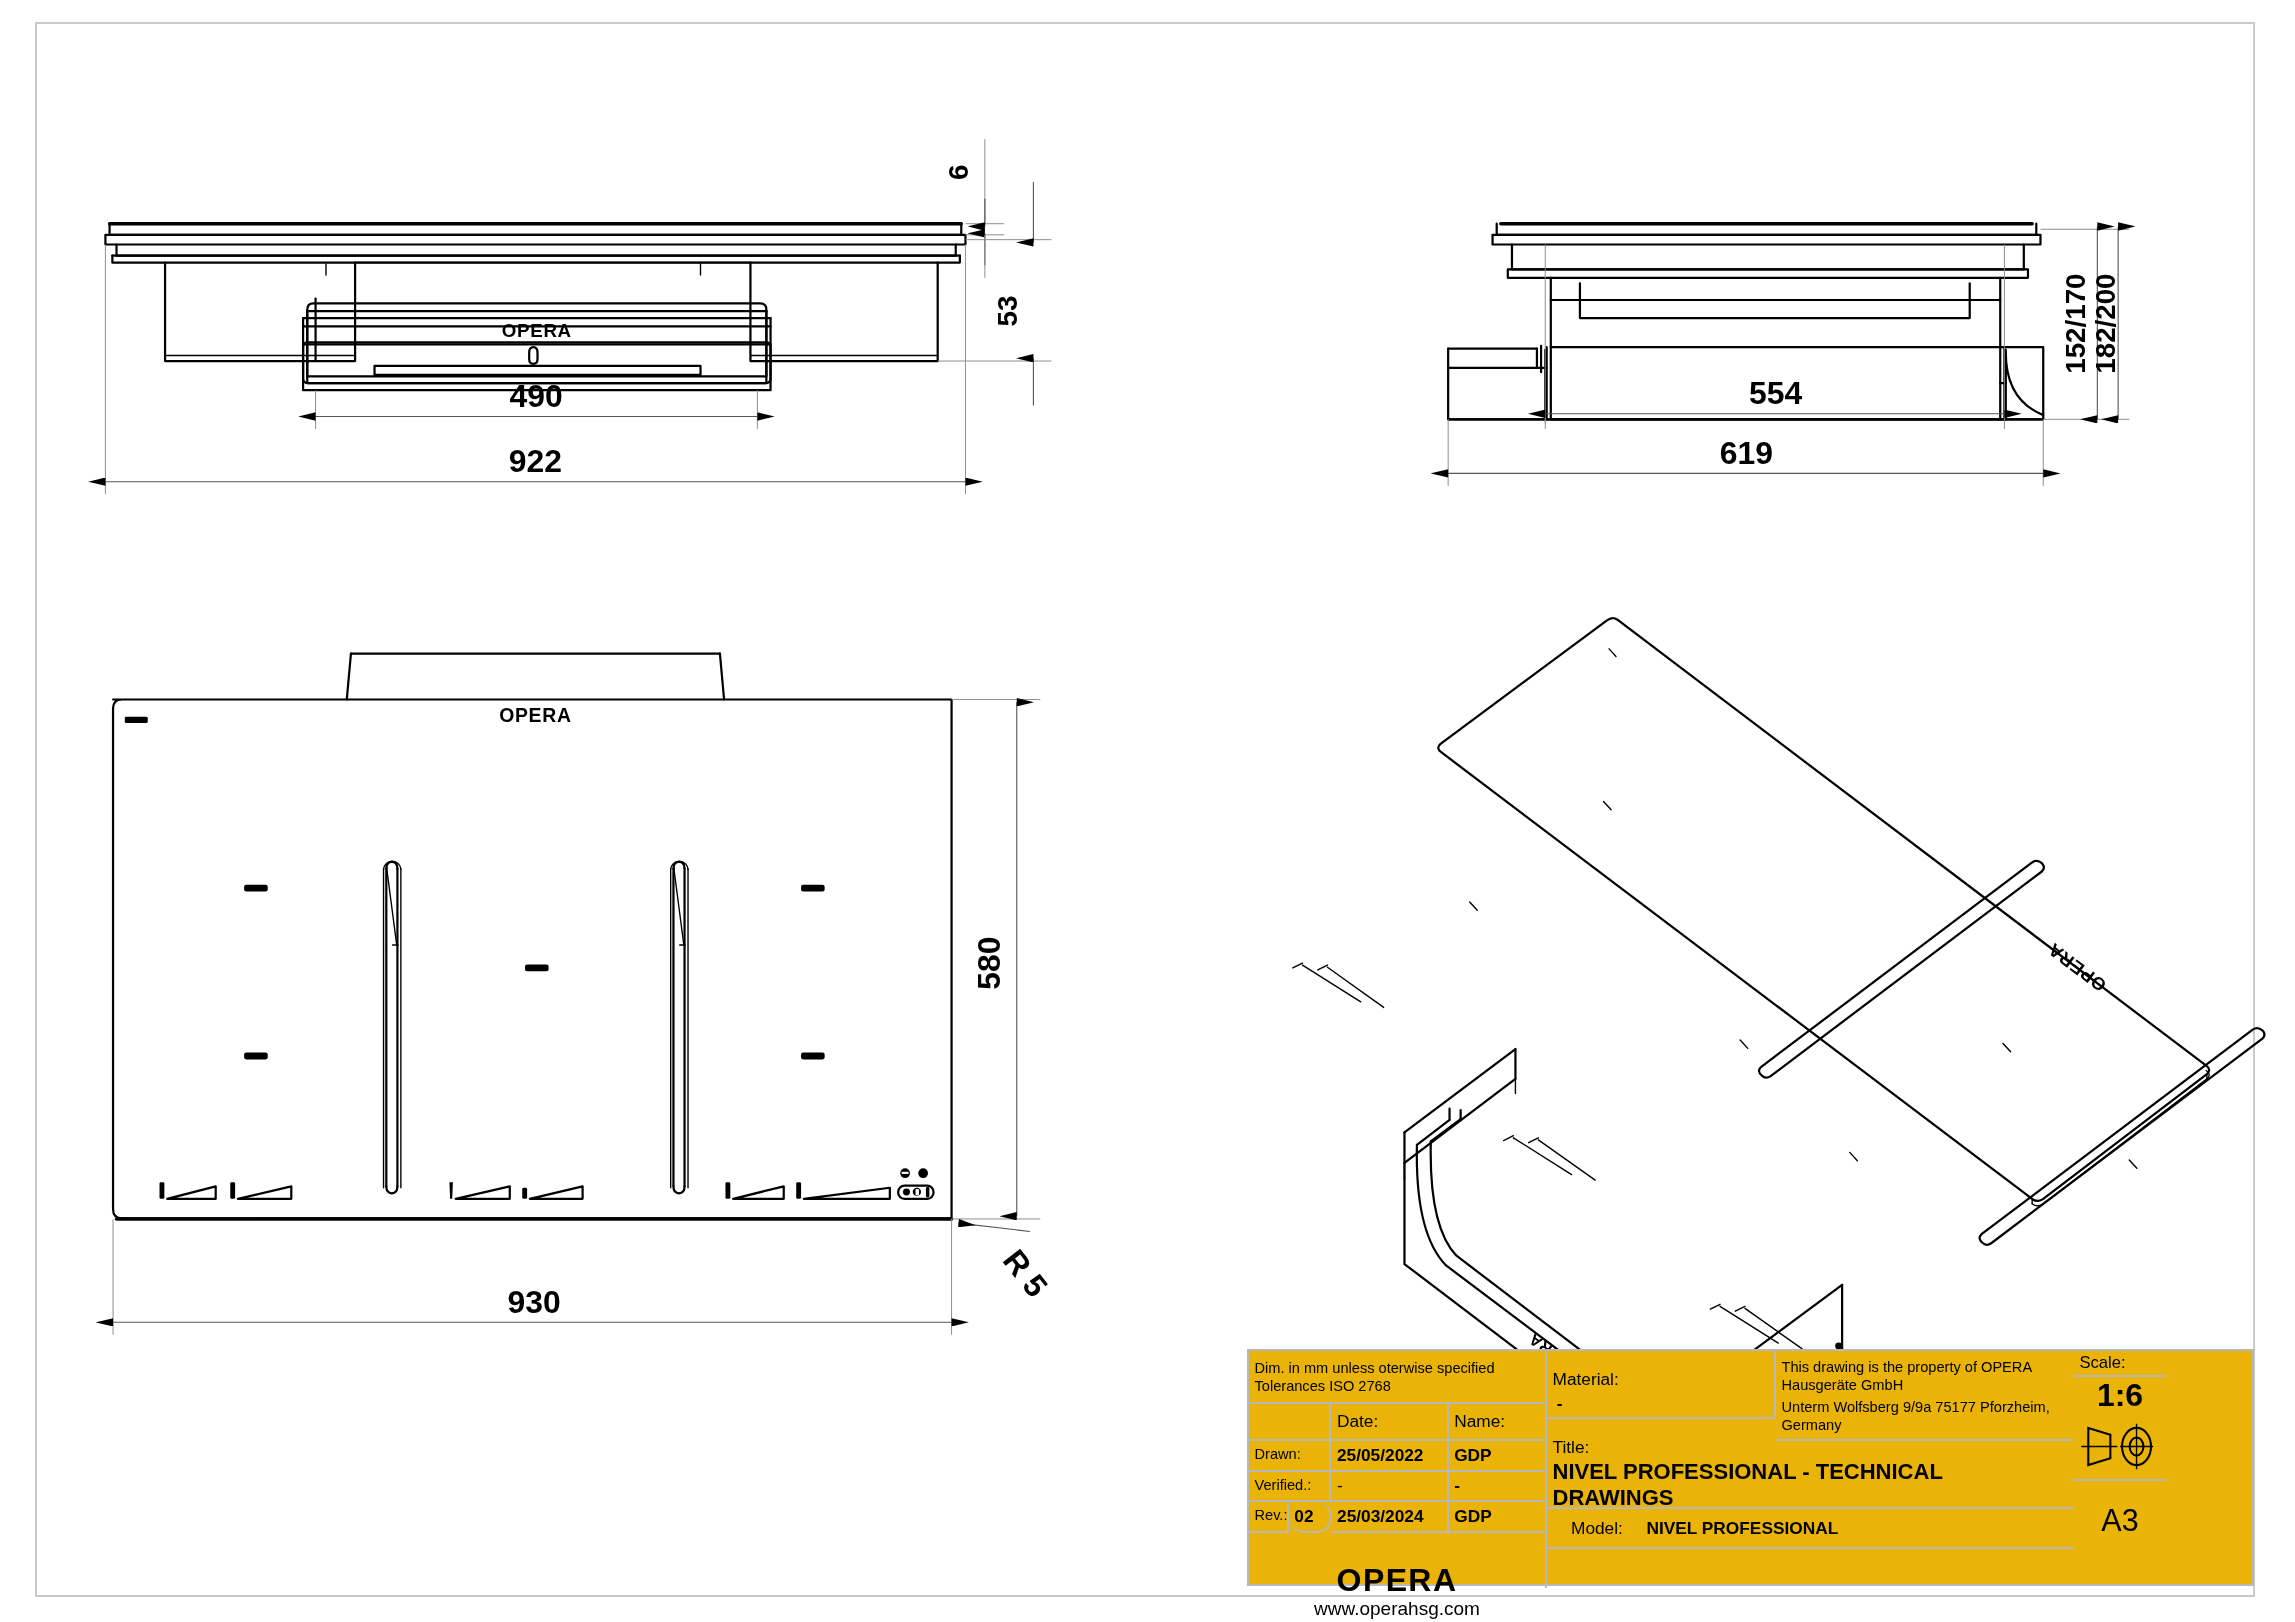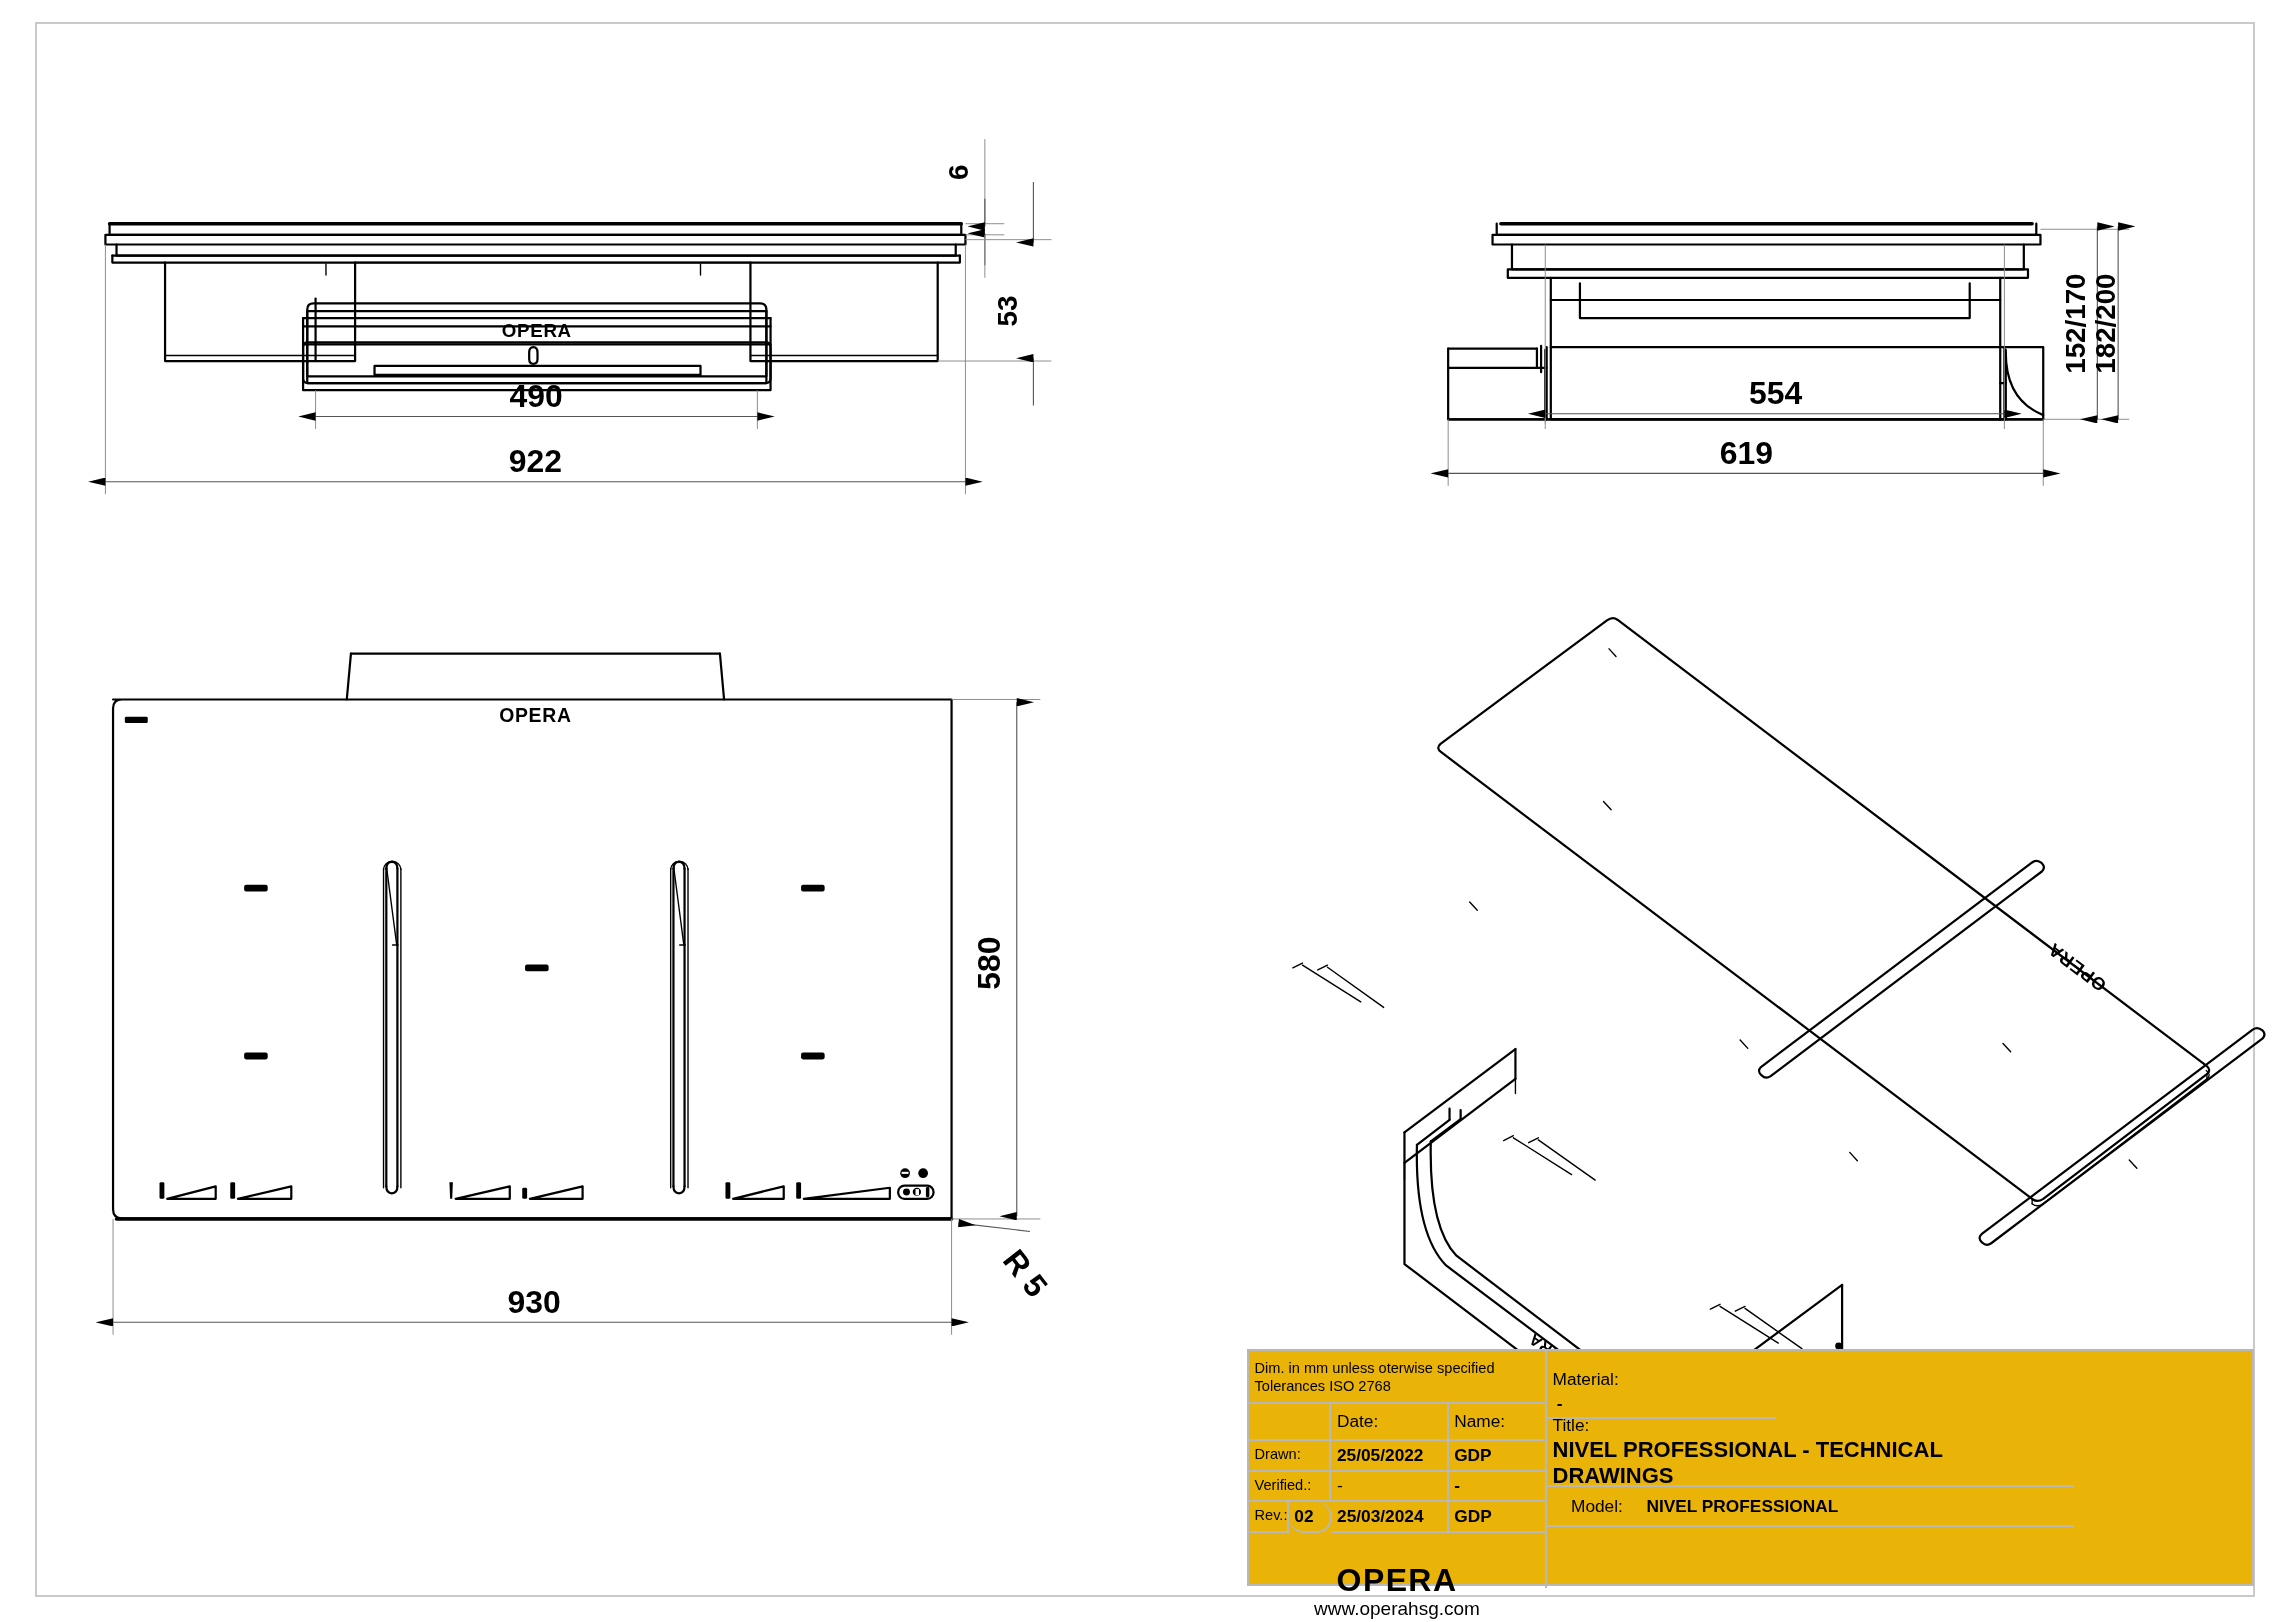--- a/index.html
+++ b/index.html
@@ -444,30 +444,55 @@
       </div>
     </div>
 
     <div class="mid-col">
 
       <div class="tb-row">
         <div class="tb-cell material-cell">
           <span class="t-md">Material:</span>
           <span class="t-md t-bold" style="margin-left:4.2px;margin-top:23.6px;position:absolute;">-</span>
         </div>
+        <div class="tb-cell prop-cell nr" style="width:298px;">
+          <span class="t-sm">This drawing is the property of OPERA Hausgeräte GmbH</span>
+          <span class="t-sm" style="margin-top:4.2px;">Unterm Wolfsberg 9/9a 75177 Pforzheim, Germany</span>
+        </div>
       </div>
 
       <div class="tb-cell title-cell nr" style="width:527px;">
         <span class="title-lbl">Title:</span>
         <span class="title-val">NIVEL PROFESSIONAL - TECHNICAL DRAWINGS</span>
       </div>
 
       <div class="tb-cell model-cell nr" style="width:527px;">
         <span class="t-md">Model:</span>
         <span class="t-md t-bold" style="margin-left:23.6px;">NIVEL PROFESSIONAL</span>
       </div>
 
     </div>
 
+    <div class="scale-col">
+      <div class="tb-cell scale-lbl nr" style="width:92px;">
+        <span>Scale:</span>
+      </div>
+      <div class="tb-cell scale-val nr" style="width:92px;border-bottom:none;">
+        <span>1:6</span>
+      </div>
+      <div class="tb-cell proj-cell nr" style="width:92px;">
+        <svg width="80" height="51" viewBox="0 0 116 74">
+          <path d="M12,10 L44,20 L44,54 L12,64 Z" fill="none" stroke="#000" stroke-width="3"></path>
+          <path d="M2,37 L54,37" stroke="#000" stroke-width="2"></path>
+          <ellipse cx="82" cy="37" rx="21" ry="27" fill="none" stroke="#000" stroke-width="3"></ellipse>
+          <ellipse cx="82" cy="37" rx="10" ry="13" fill="none" stroke="#000" stroke-width="3"></ellipse>
+          <path d="M82,4 L82,70" stroke="#000" stroke-width="2"></path>
+          <path d="M58,37 L106,37" stroke="#000" stroke-width="2"></path>
+        </svg>
+      </div>
+      <div class="tb-cell fmt-cell nr nb" style="width:92px;">
+        <span>A3</span>
+      </div>
+    </div>
 
   </div>
 </div>
 
 
 </body></html>

